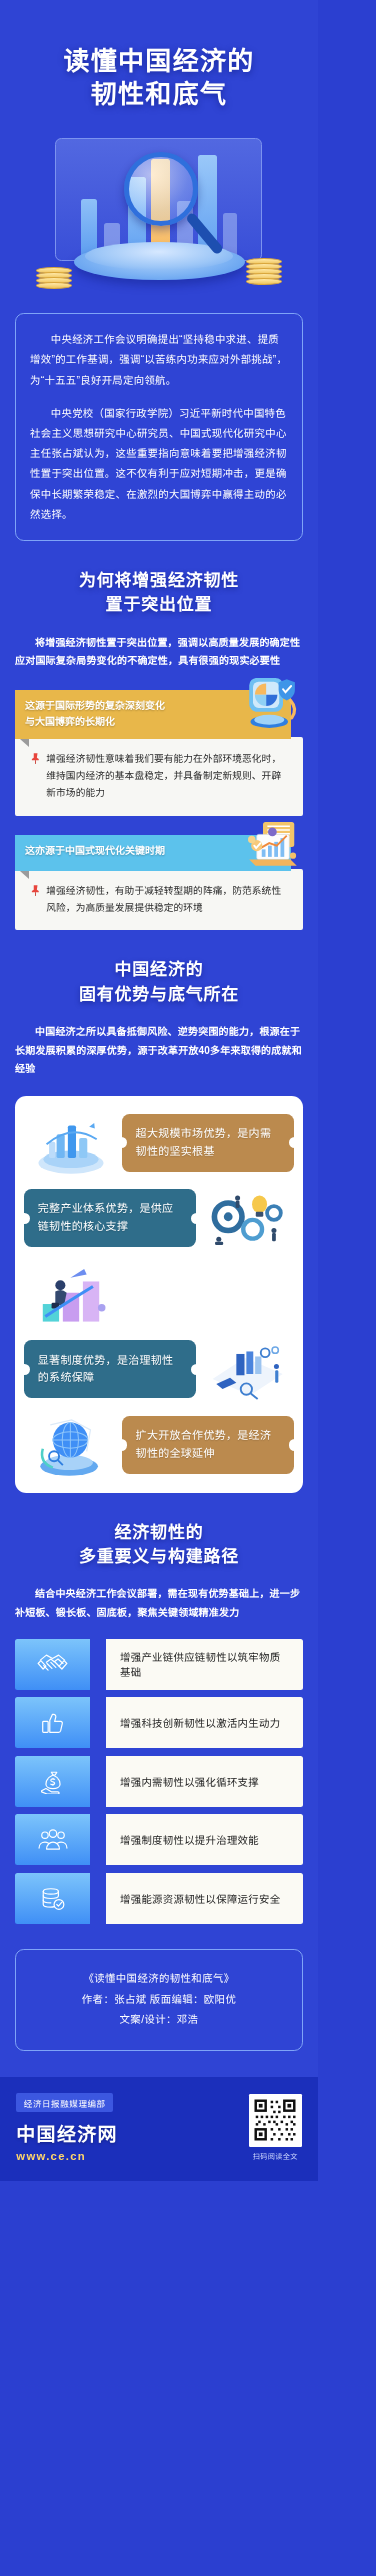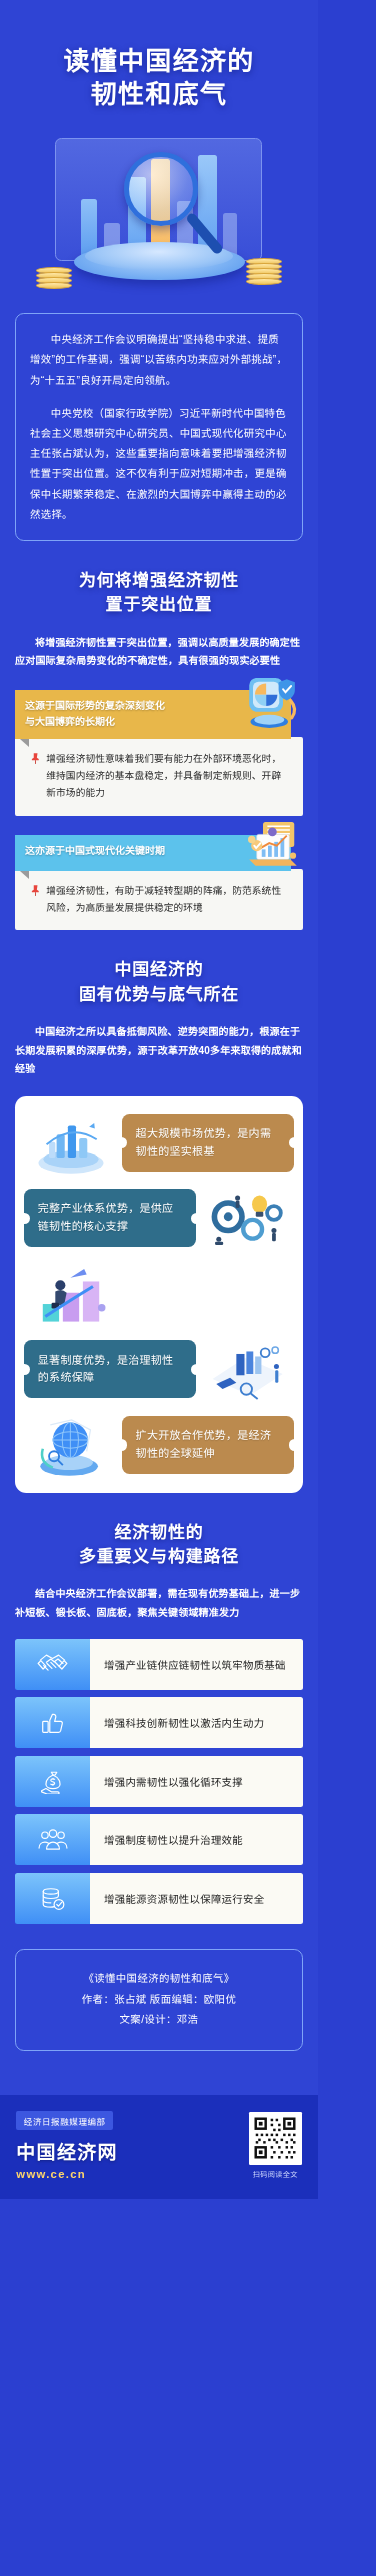--- a/index.html
+++ b/index.html
@@ -121,42 +121,42 @@
   }
   .adv-pill:before,.adv-pill:after{
     content:""; position:absolute; top:50%; margin-top:-5.6px;
     width:11.3px; height:11.3px; border-radius:50%; background:#ffffff;
   }
   .adv-pill:before{ left:-5.6px; }
   .adv-pill:after{ right:-5.6px; }
 
   
   .paths{ margin:16.3px 15px 0; }
-  .path-row{ display:flex; align-items:stretch; margin-bottom:7.5px; }
+  .path-row{ display:flex; align-items:stretch; margin-bottom:7.5px;gap:16px; }
   .path-icon{
     flex:0 0 75px; height:51px; border-radius:2.5px 0 0 2.5px;
     background:linear-gradient(180deg,#7cc4fb,#3f8ff6);
     display:flex; align-items:center; justify-content:center;
   }
   .path-label{
     flex:1 1 auto; background:#fbfaf4; color:#222; border-radius:0 2.5px 2.5px 0;
     display:flex; align-items:center; padding:0 14px;
     font-size:10.4px; letter-spacing:0.3px;
   }
 
   
   .credits{
     margin:25px 15px 0; border:1.3px solid #7fa4f7; border-radius:8.8px;
     padding:19px 11.3px; text-align:center;
   }
   .credits div{ font-size:10.4px; line-height:2.0; letter-spacing:0.4px; }
 
   
   .footer{
-    margin-top:44px; background:#1b2fbb; padding:16.3px 16.3px 19px;
+    margin-top:26px; background:#1b2fbb; padding:16.3px 16.3px 19px;
     display:flex; align-items:center; gap:11.3px;
   }
   .footer-left{ flex:1 1 auto; }
   .f-line1{
     display:inline-block; background:#3c57e0; color:#ffffff;
     font-size:8.5px; padding:3.1px 7.5px; border-radius:1.9px; letter-spacing:0.6px;
   }
   .f-brand{
     margin-top:7.5px; font-size:19px; font-weight:bold; color:#ffffff;
     letter-spacing:1.3px; text-shadow:0 1.3px 3.1px rgba(0,0,0,.3);

